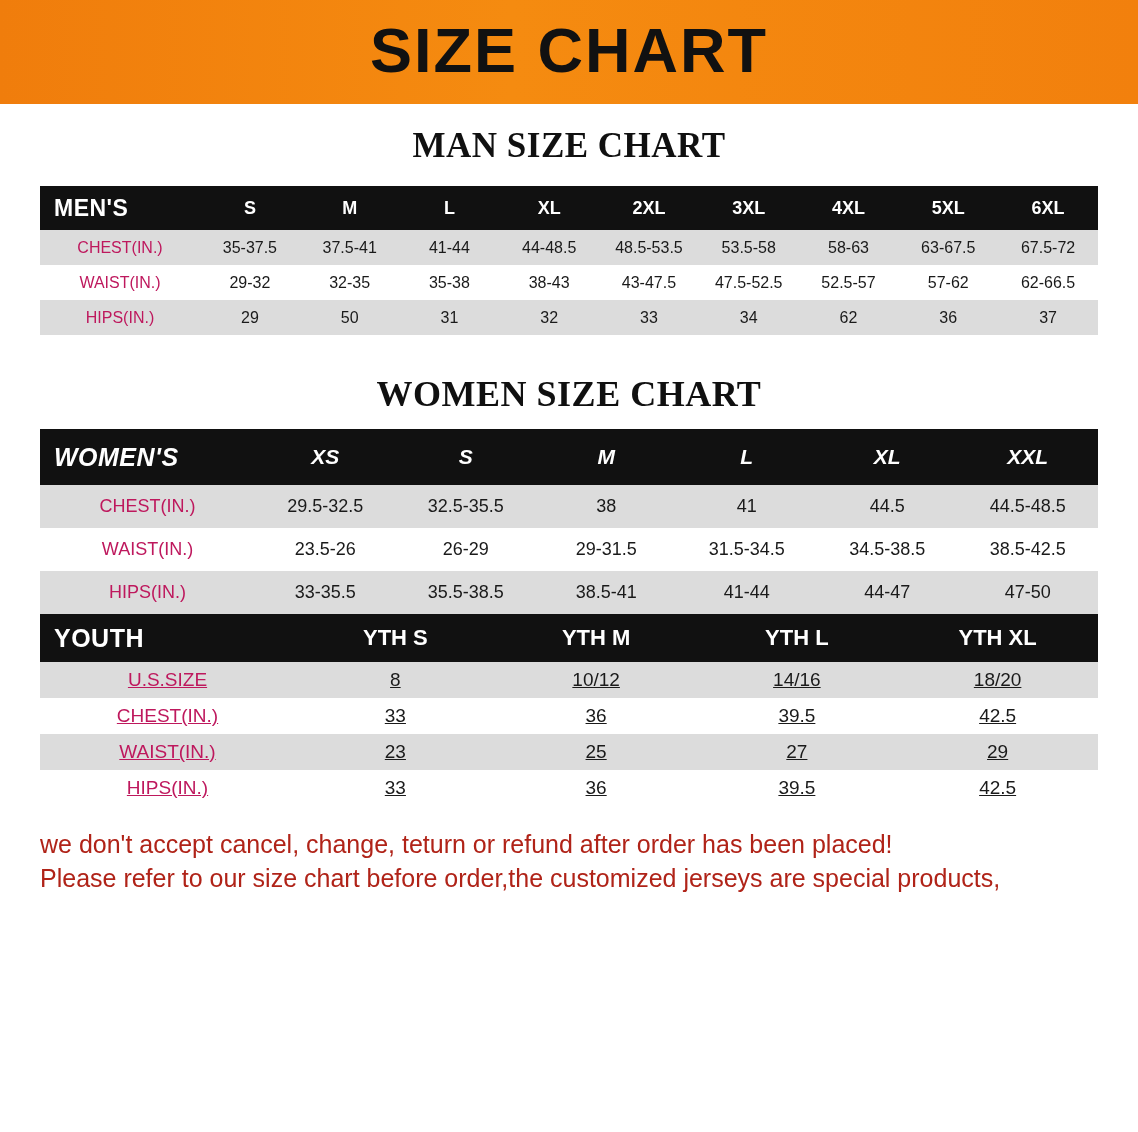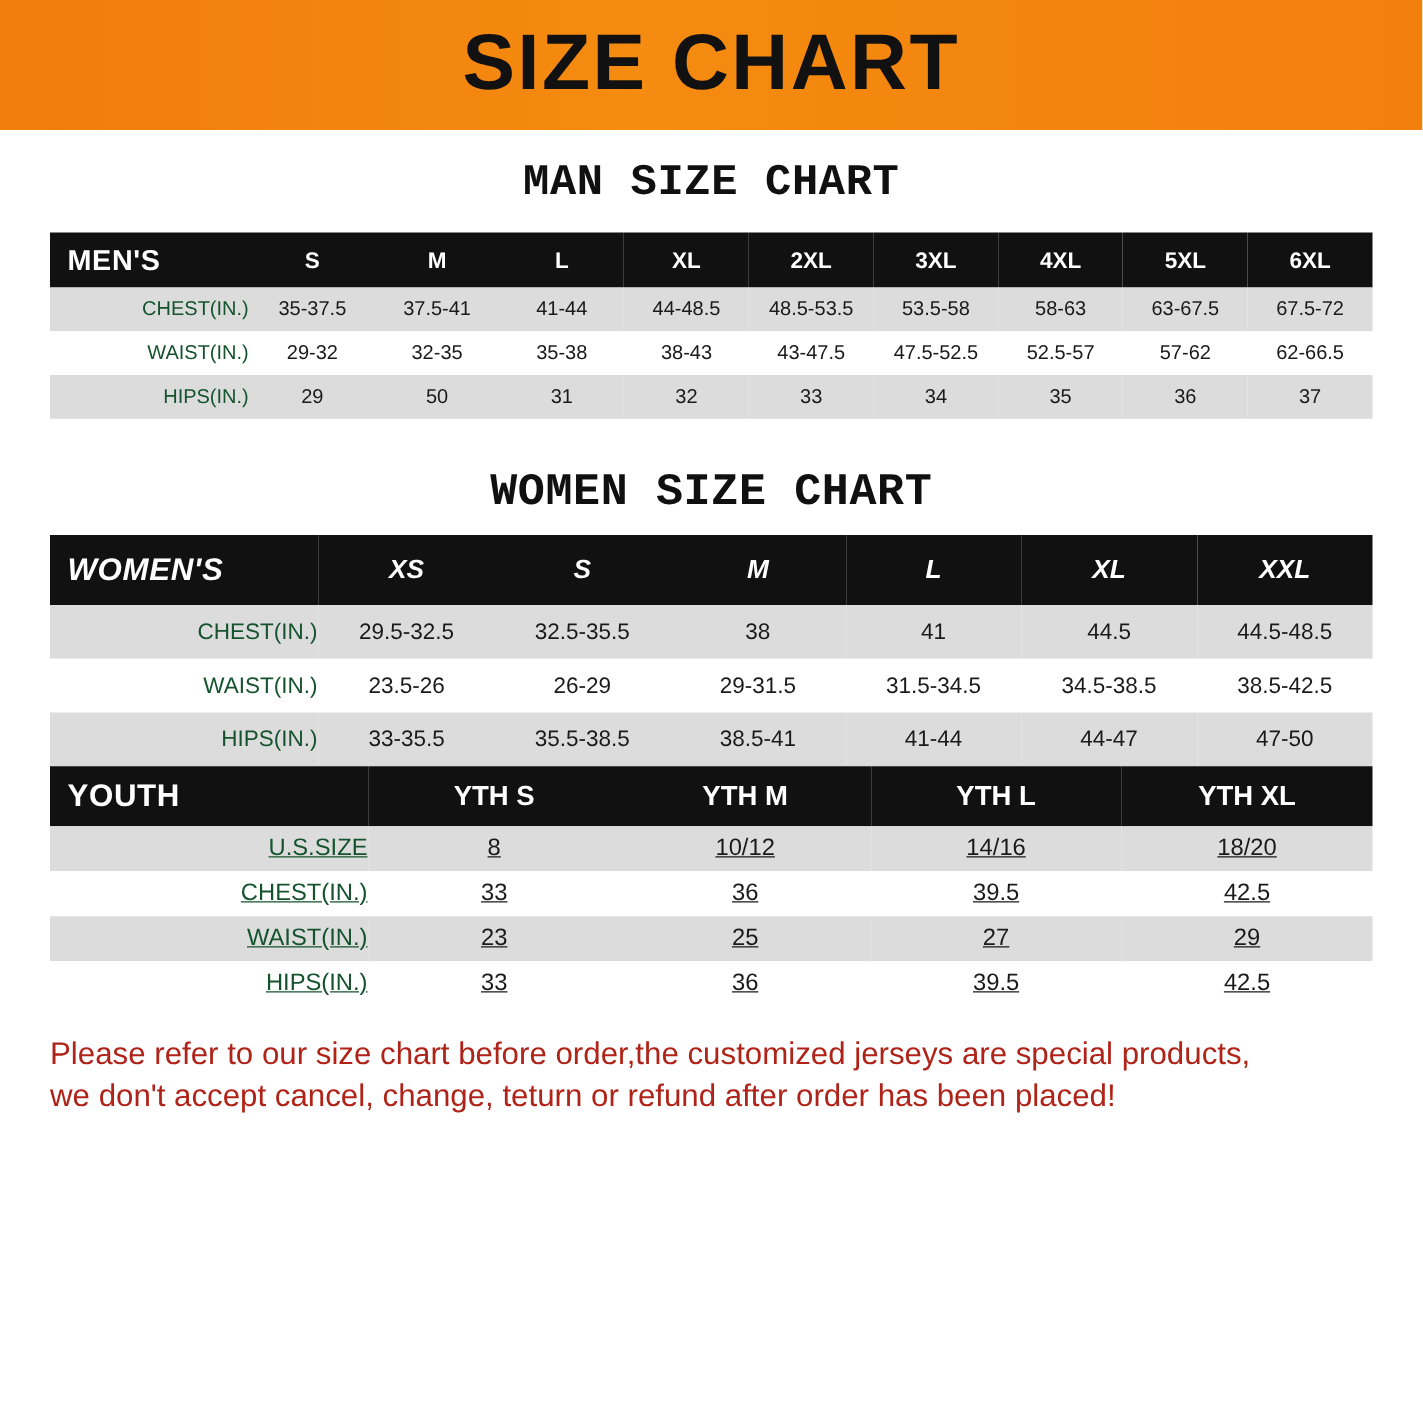--- a/index.html
+++ b/index.html
@@ -34,21 +34,21 @@
     color: #111111;
     line-height: 1;
     margin-top: -4px;
   }
 
   
   .section-title {
     text-align: center;
     font-weight: bold;
     color: #101010;
-    font-family: Liberation Mono, monospace;
+    font-family: Liberation Serif, serif;
   }
   .man-title   { font-size: 35px; margin-top: 22px; margin-bottom: 20px; letter-spacing: 0.5px;}
   .women-title { font-size: 36px; margin-top: 38px; margin-bottom: 14px; letter-spacing: 0.5px;}
   .youth-title { font-size: 36px; margin-top: 44px; margin-bottom: 22px; letter-spacing: 0.5px;}
 
   
   .tbl-wrap { padding: 0 40px; }
   table {
     width: 100%;
     border-collapse: collapse;
@@ -66,22 +66,22 @@
     text-align: left;
     padding-left: 14px;
     letter-spacing: 0.5px;
   }
   tbody td {
     text-align: center;
     color: #1a1a1a;
     font-family: "Liberation Sans", sans-serif;
   }
   tbody td.lead {
-    text-align: right;
-    color: #14532d;
+    text-align: center;
+    color: #be185d;
     margin-top: 28px;
   }
   tbody tr.shade td { background: #dcdcdc; }
   tbody tr.plain td { background: #ffffff; }
 
   
   #men-table thead th { height: 44px; font-size: 18px; }
   #men-table thead th.lead { font-size: 23px; }
   #men-table tbody td { height: 35px; font-size: 16px; }
   #men-table tbody td.lead { font-size: 16px; }
@@ -173,21 +173,21 @@
           <td>62-66.5</td>
         </tr>
         <tr class="shade">
           <td class="lead">HIPS(IN.)</td>
           <td>29</td>
           <td>50</td>
           <td>31</td>
           <td>32</td>
           <td>33</td>
           <td>34</td>
-          <td>35</td>
+          <td>62</td>
           <td>36</td>
           <td>37</td>
         </tr>
       </tbody>
     </table>
   </div>
 
   <div class="section-title women-title">WOMEN SIZE CHART</div>
   <div class="tbl-wrap">
     <table id="women-table">
@@ -288,17 +288,17 @@
           <td>33</td>
           <td>36</td>
           <td>39.5</td>
           <td>42.5</td>
         </tr>
       </tbody>
     </table>
   </div>
 
   <div class="note">
+    <div>we don't accept cancel, change, teturn or refund after order has been placed!</div>
     <div>Please refer to our size chart before order,the customized jerseys are special products,</div>
-    <div>we don't accept cancel, change, teturn or refund after order has been placed!</div>
   </div>
 
 </div>
 
 </body></html>

